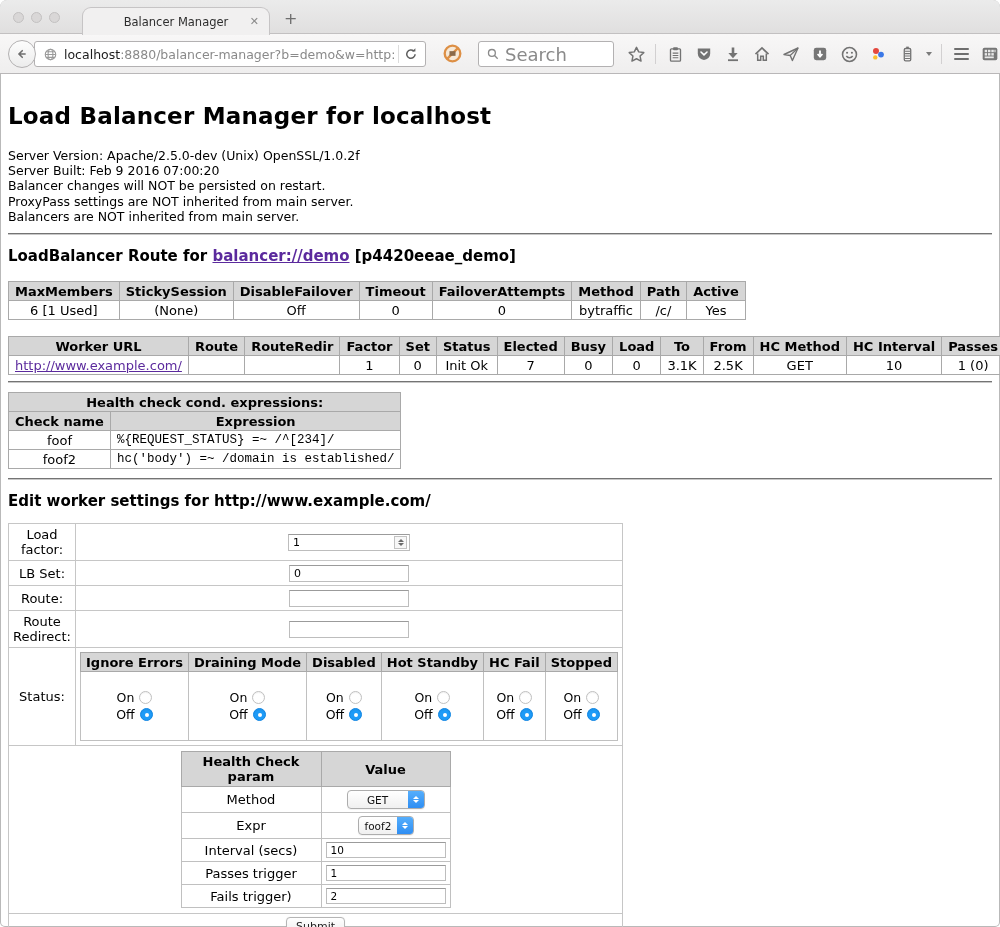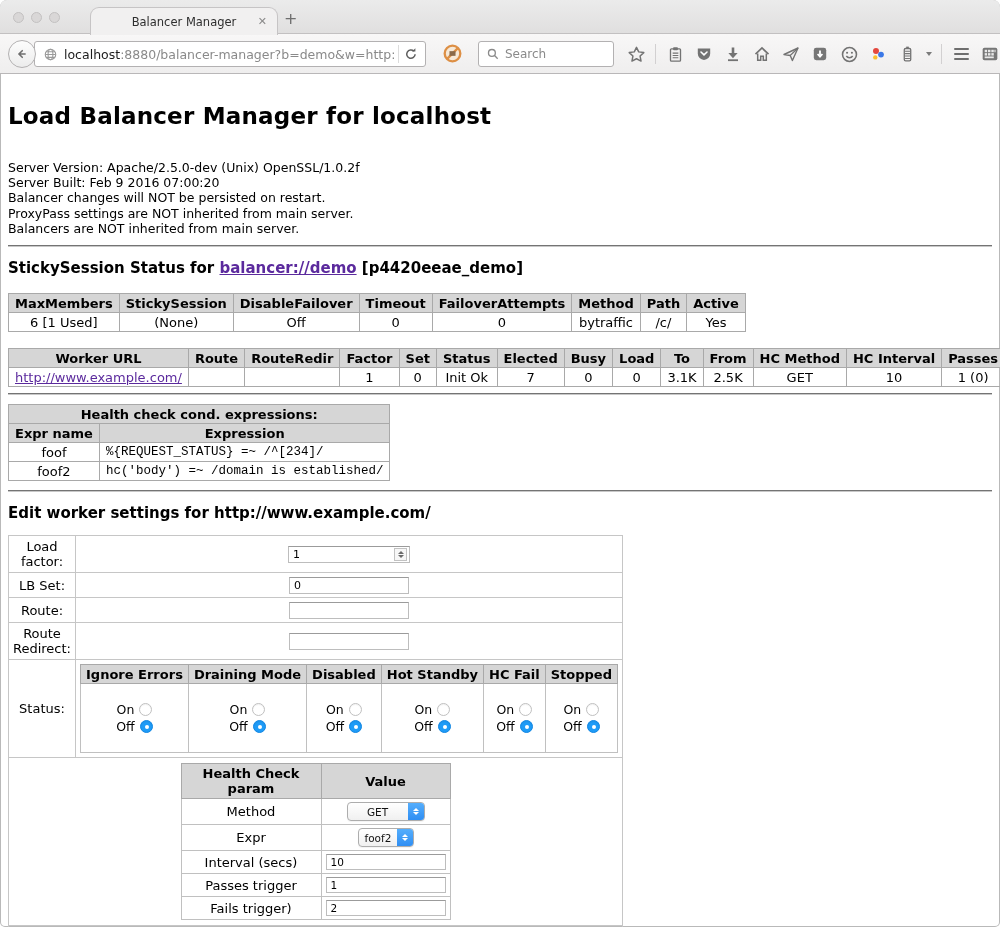--- a/index.html
+++ b/index.html
@@ -4,48 +4,48 @@
 <style>
   * { box-sizing: border-box; margin: 0; padding: 0; }
   html,body { width:1000px; height:927px; }
   body { font-family:"DejaVu Sans", sans-serif; background:#fff; }
   .window { width:1000px; height:927px; border-radius:7px 7px 5px 5px; overflow:hidden; background:#fff; box-shadow:0 0 0 1px #b9b9b9 inset; }
 
   
   .titlebar { position:relative; height:34px; background:linear-gradient(#ebebeb,#e0dfdf); border-bottom:1px solid #c2c0c1; }
   .tl { position:absolute; top:12px; width:11px; height:11px; border-radius:50%; background:#d9d7d7; border:1px solid #c3c1c1; }
   .tl.r { left:13px; } .tl.y { left:31px; } .tl.g { left:49px; }
-  .tab { position:absolute; left:90px; top:7px; width:188px; height:28px; background:#f1f0f0; border:1px solid #c6c4c5; border-bottom:none; border-radius:9px 9px 0 0; z-index:2; display:flex; align-items:center; justify-content:center; }
+  .tab { position:absolute; left:82px; top:7px; width:188px; height:28px; background:#f1f0f0; border:1px solid #c6c4c5; border-bottom:none; border-radius:9px 9px 0 0; z-index:2; display:flex; align-items:center; justify-content:center; }
   .tab-title { font-size:11.5px; color:#2e2e2e; }
   .tab-close { position:absolute; right:10px; top:7px; font-size:11px; color:#8a8a8a; cursor:default; }
   .newtab { position:absolute; left:284px; top:9px; font-size:16px; color:#6e6e6e; }
   .toolbar { position:relative; height:40px; background:linear-gradient(#f8f7f7,#efeeee); border-bottom:1px solid #b9b7b8; display:flex; align-items:center; }
   .backbtn { position:absolute; left:8px; top:6px; width:28px; height:28px; border-radius:50%; border:1px solid #b3b1b2; background:linear-gradient(#fdfdfd,#ececec); display:flex; align-items:center; justify-content:center; z-index:2; }
   .urlbar { position:absolute; left:34px; top:7px; width:392px; height:26px; background:#fff; border:1px solid #b3b1b2; border-radius:3px; display:flex; align-items:center; overflow:hidden; }
   .urlbar .globe { margin:0 6px 0 8px; flex:0 0 auto; }
   .url-text { font-size:12.5px; white-space:nowrap; overflow:hidden; flex:1 1 auto; }
   .url-host { color:#1c1c1c; }
   .url-rest { color:#8a8a8a; }
   .url-sep { width:1px; height:18px; background:#dcdcdc; margin:0 4px; flex:0 0 auto; }
   .reload { margin-right:6px; flex:0 0 auto; }
   .blockicon { position:absolute; left:442px; top:9px; }
   .searchbar { position:absolute; left:478px; top:7px; width:136px; height:26px; background:#fff; border:1px solid #b3b1b2; border-radius:3px; display:flex; align-items:center; }
-  .searchbar input { border:none; outline:none; font-size:12px; color:#444; width:95px; font-family:"DejaVu Sans",sans-serif; background:transparent; }
+  .searchbar input { border:none; outline:none; font-size:18px; color:#444; width:95px; font-family:"DejaVu Sans",sans-serif; background:transparent; }
   .searchbar input::placeholder { color:#8a8a8a; }
   .icon-row { position:absolute; left:626px; top:0; height:40px; display:flex; align-items:center; gap:9px; }
   .ticon { width:20px; height:20px; display:flex; align-items:center; justify-content:center; }
   .vsep { width:1px; height:20px; background:#d2d0d1; }
   .caret { width:0; height:0; border-left:3.5px solid transparent; border-right:3.5px solid transparent; border-top:4px solid #7b7b7b; }
   .burger { display:flex; flex-direction:column; gap:2.5px; }
   .burger i { display:block; width:15px; height:2.5px; background:#6e6e6e; border-radius:1px; }
 
   
   .page { padding:0 8px; color:#000; }
   h1 { font-size:23px; margin:29px 0 0 0; letter-spacing:0.2px; }
-  .sinfo { margin-top:31px; font-size:12.5px; line-height:15.2px; }
+  .sinfo { margin-top:19px; font-size:12.5px; line-height:15.2px; }
   hr.rule { border:none; height:0; border-top:2px groove #c8c8c8; margin:9px 0; }
   h3 { font-size:15px; margin:12px 0 0 0; }
   h3 a { color:#5b2a9d; }
   a.vlink { color:#5b2a9d; text-decoration:underline; }
 
   table.data { border-collapse:collapse; margin-top:16px; font-size:13px; border:1px solid #7f7f7f; }
   table.data th, table.data td { border:1px solid #a9a9a9; padding:1px 6px; text-align:center; height:19px; white-space:nowrap; }
   table.data th { background:#d6d6d6; font-weight:bold; }
   table.data td.left { text-align:left; }
   table.expr { margin-top:7px; }
@@ -246,21 +246,21 @@
     <div class="sinfo">
       <div>Server Version: Apache/2.5.0-dev (Unix) OpenSSL/1.0.2f</div>
       <div>Server Built: Feb 9 2016 07:00:20</div>
       <div>Balancer changes will NOT be persisted on restart.</div>
       <div>ProxyPass settings are NOT inherited from main server.</div>
       <div>Balancers are NOT inherited from main server.</div>
     </div>
 
     <hr class="rule">
 
-    <h3><span>StickySession Status for </span><a href="#" class="vlink">balancer://demo</a><span> [p4420eeae_demo]</span></h3>
+    <h3><span>LoadBalancer Route for </span><a href="#" class="vlink">balancer://demo</a><span> [p4420eeae_demo]</span></h3>
 
     <table class="data">
       <tbody>
           <tr>
         <th>MaxMembers</th>
         <th>StickySession</th>
         <th>DisableFailover</th>
         <th>Timeout</th>
         <th>FailoverAttempts</th>
         <th>Method</th>
@@ -320,21 +320,21 @@
       </table>
 
     <hr class="rule" style="margin-top:6px">
 
     <table class="data expr">
       <tbody>
           <tr>
             <th colspan="2">Health check cond. expressions:</th>
           </tr>
       <tr>
-        <th>Expr name</th>
+        <th>Check name</th>
         <th style="width:232px">Expression</th>
       </tr>
       <tr>
         <td>foof</td>
         <td class="exprtxt">%{REQUEST_STATUS} =~ /^[234]/</td>
       </tr>
       <tr>
         <td>foof2</td>
         <td class="exprtxt">hc('body') =~ /domain is established/</td>
       </tr>

